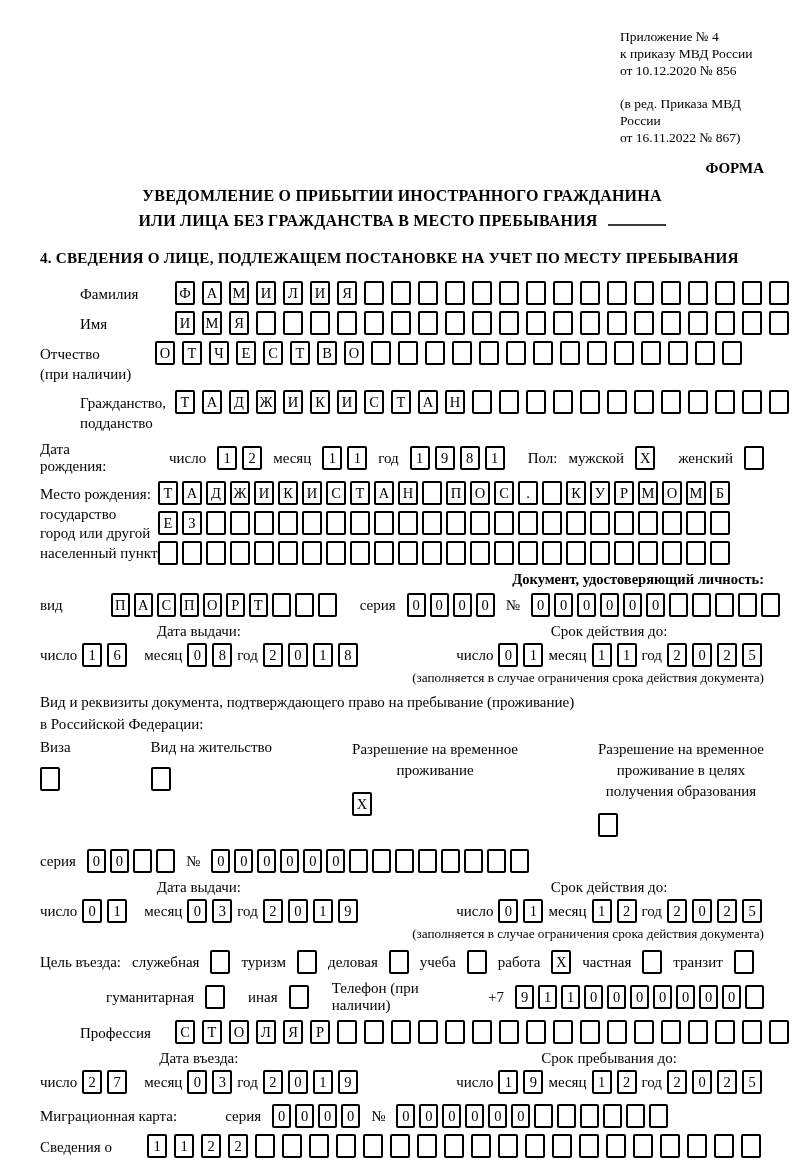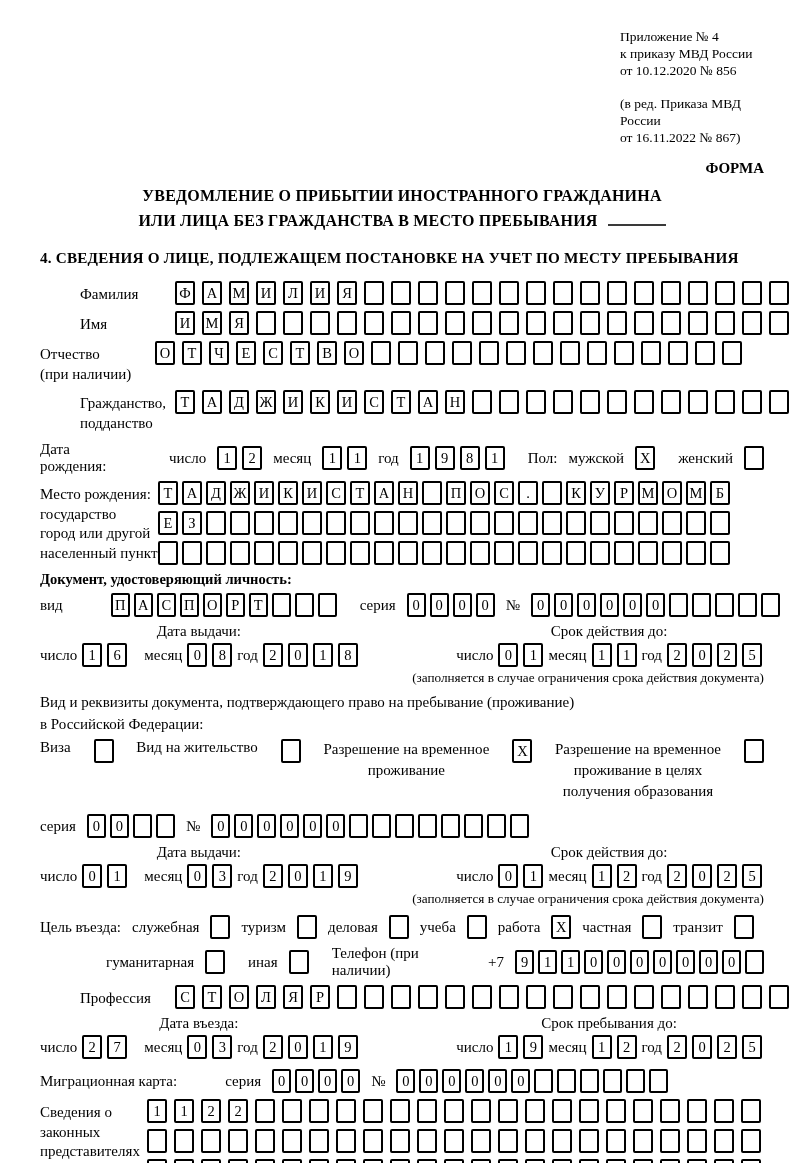--- a/index.html
+++ b/index.html
@@ -42,25 +42,25 @@
   }
   .cells.sm .cell { width: 19px; }
 
   
   .date-grid { display: flex; justify-content: space-between; }
   .date-col.right { margin-left: auto; margin-right: 2px; }
   .dc-head { text-align: center; margin-bottom: 3px; }
   .date-line { display: flex; align-items: center; gap: 5px; }
   .valid-note { text-align: right; font-size: 13.2px; margin: 3px 0 8px; }
 
-  .doc-heading { text-align: left; font-weight: bold; font-size: 14.5px; margin: 2px 0 5px; }
+  .doc-heading { text-align: right; font-weight: bold; font-size: 14.5px; margin: 2px 0 5px; }
   .para { margin-bottom: 5px; }
 
   .res-row { display: flex; justify-content: space-between; align-items: flex-start; margin: 6px 0 12px; }
-  .res-item { display: flex; align-items: flex-start; gap: 23px; }
+  .res-item { display: flex; align-items: flex-start; gap: 11px; flex-direction: column; }
   .res-label { text-align: center; line-height: 1.4; }
 </style>
 </head>
 <body>
 
 <div class="page">
 
   <div class="annex">
     <div>Приложение № 4</div>
     <div>к приказу МВД России</div>

